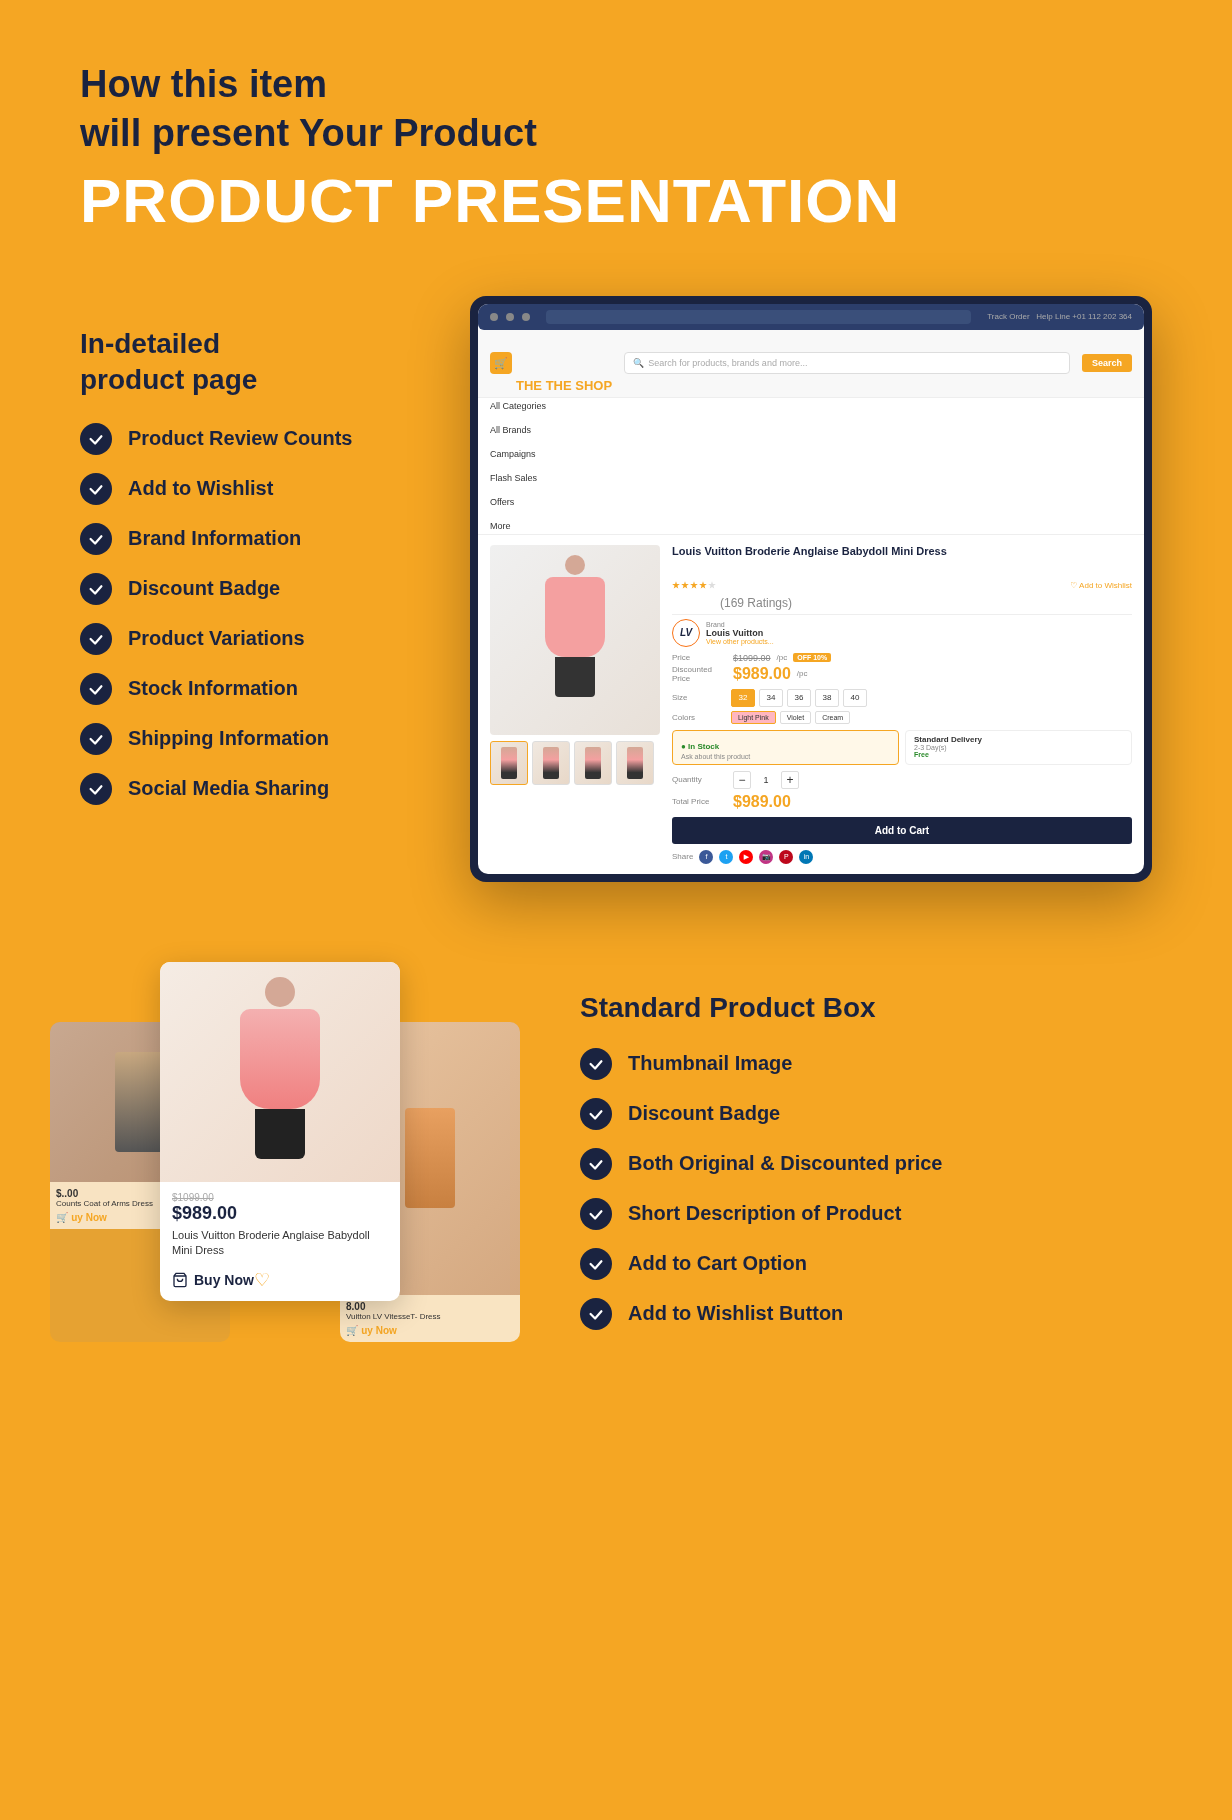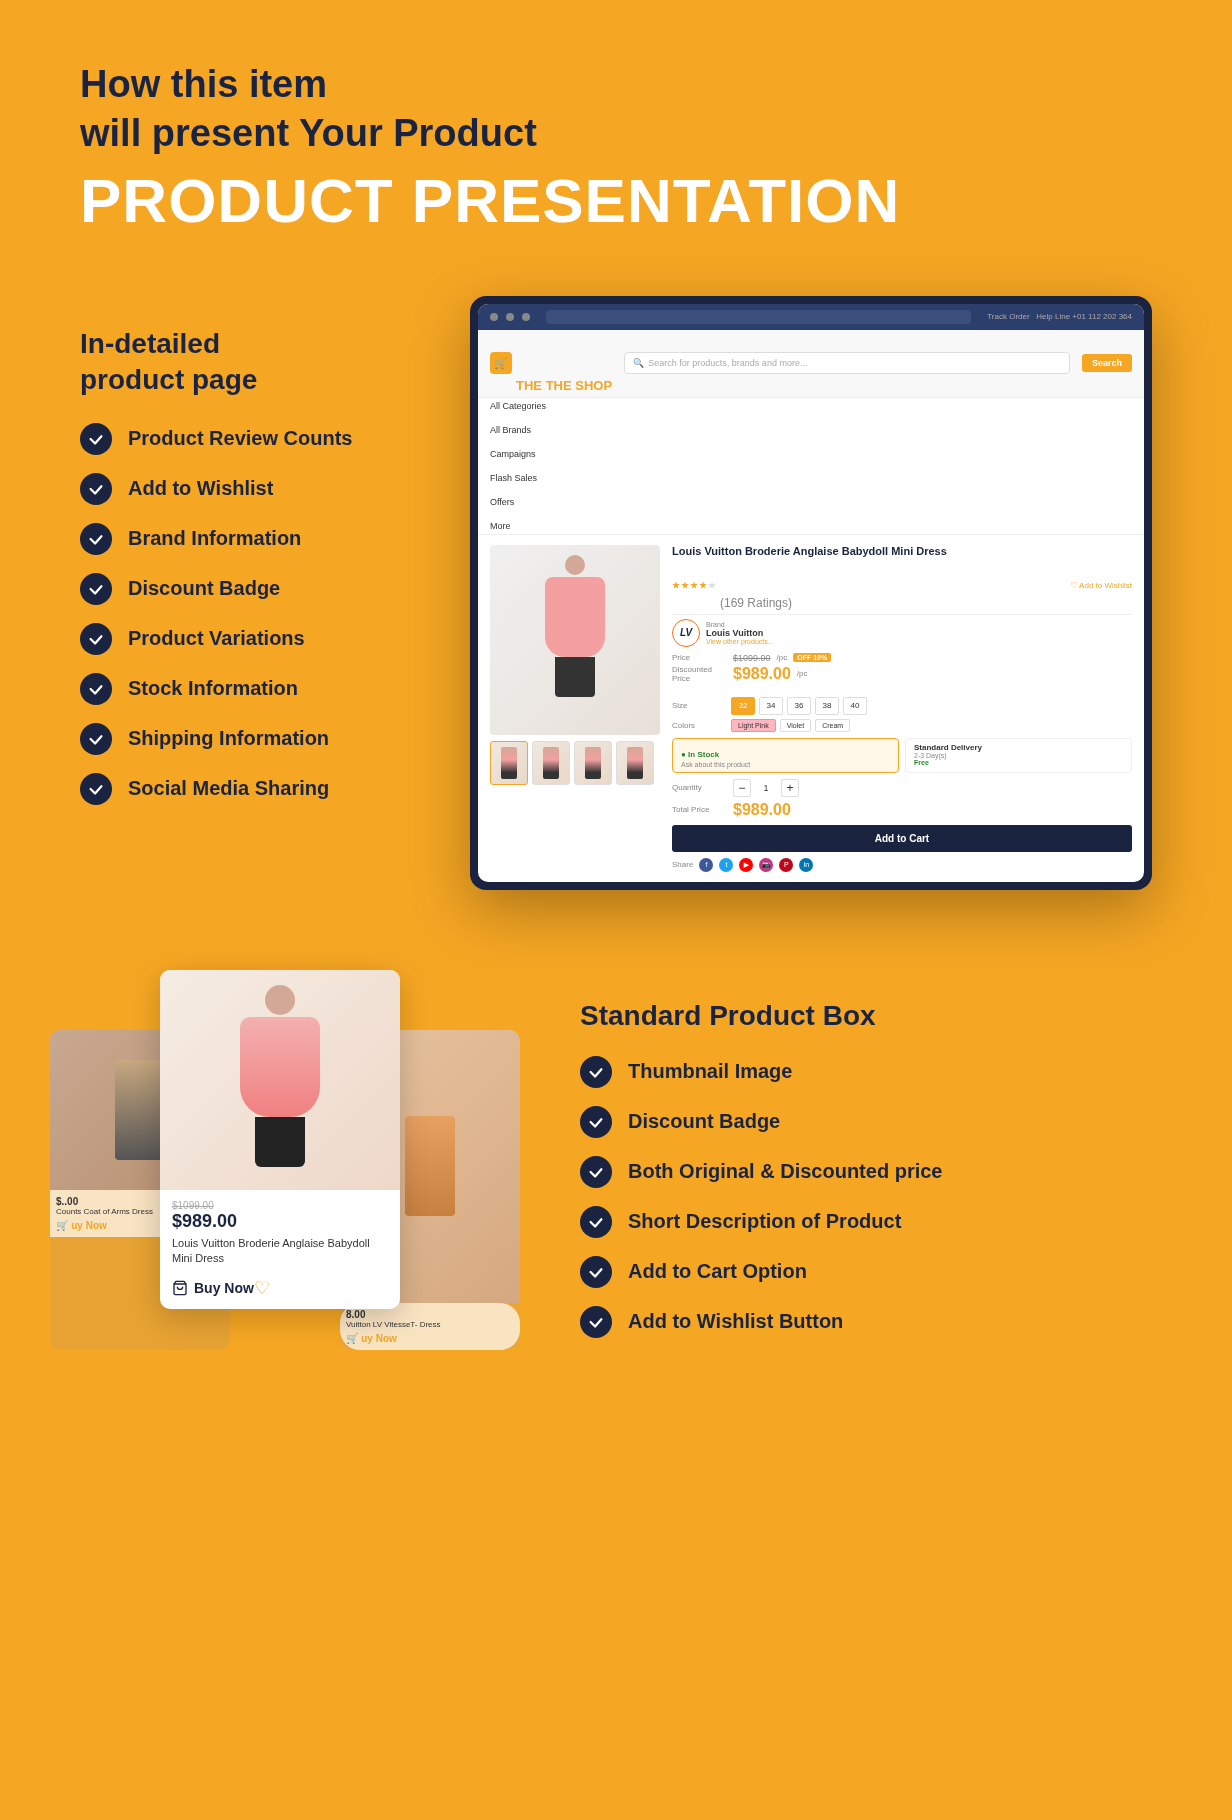--- a/index.html
+++ b/index.html
@@ -91,20 +91,21 @@
       background: #fff;
       border-radius: 10px;
       overflow: hidden;
     }
     .browser-topbar {
       background: #2c3e6b;
       padding: 6px 12px;
       display: flex;
       align-items: center;
       gap: 8px;
+      border-radius: 6px;
     }
     .browser-dot {
       width: 8px;
       height: 8px;
       border-radius: 50%;
       background: #888;
     }
     .browser-url-bar {
       flex: 1;
       background: #3a4f7a;
@@ -338,21 +339,21 @@
       color: #fff;
       font-size: 7px;
       font-weight: 700;
       padding: 1px 4px;
       border-radius: 2px;
     }
     .discounted-price-row {
       display: flex;
       align-items: center;
       gap: 6px;
-      margin-bottom: 14px;
+      margin-bottom: 6px;
     }
     .discounted-price {
       font-size: 16px;
       font-weight: 700;
       color: #F5A623;
     }
     .size-row {
       display: flex;
       align-items: center;
       gap: 4px;
@@ -940,21 +941,21 @@
         <div style="font-size:10px;font-weight:700;color:#333;">$..00</div>
         <div style="font-size:8px;color:#333;">Counts Coat of Arms Dress</div>
         <div style="font-size:10px;color:#F5A623;font-weight:700;margin-top:4px;">🛒 uy Now</div>
       </div>
     </div>
 
     <div class="card-behind-right">
       <div class="card-bg-img">
         <div style="width:50px;height:100px;background:linear-gradient(180deg,#e8a060,#c88040);border-radius:4px;"></div>
       </div>
-      <div style="background:rgba(255,255,255,0.7);padding:6px;border-radius:20px;">
+      <div style="background:rgba(255,255,255,0.7);padding:6px;">
         <div style="font-size:10px;font-weight:700;color:#333;">8.00</div>
         <div style="font-size:8px;color:#333;">Vuitton LV VitesseT- Dress</div>
         <div style="font-size:10px;color:#F5A623;font-weight:700;margin-top:4px;">🛒 uy Now</div>
       </div>
     </div>
 
     <div class="main-product-card">
       <div class="card-discount-badge">OFF 10%</div>
       <div class="card-img-area">
         <div class="card-dress-figure">

